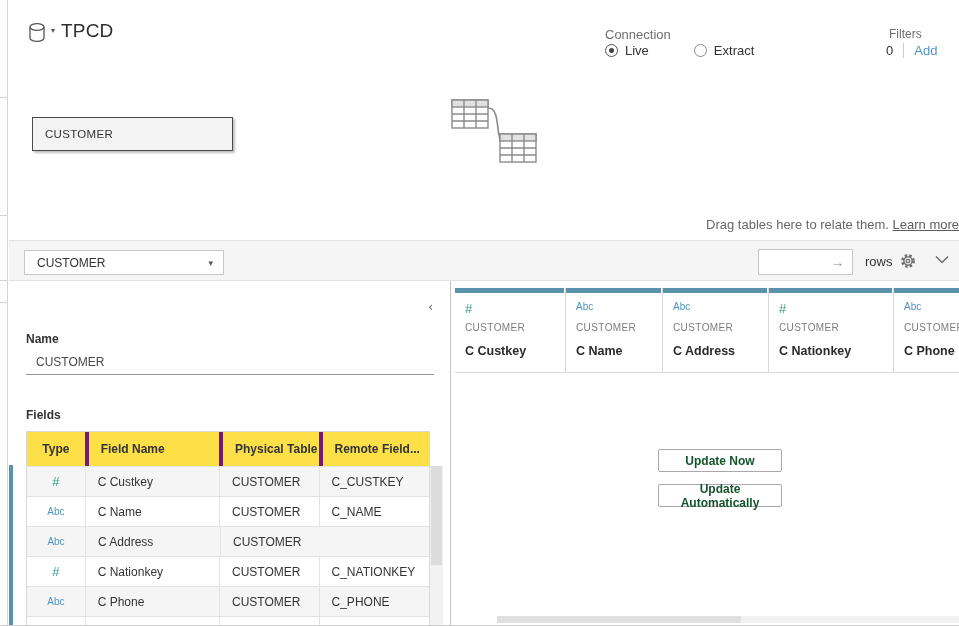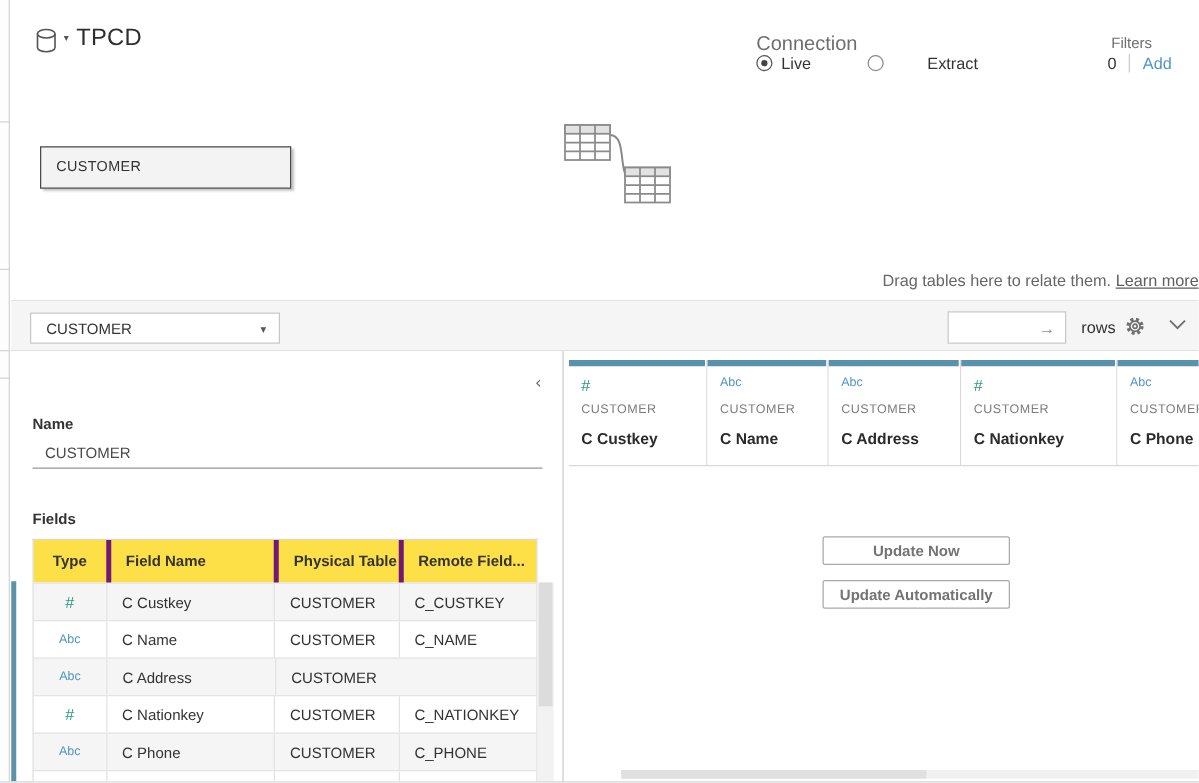--- a/index.html
+++ b/index.html
@@ -21,27 +21,27 @@
   .left-strip {
     position: absolute; left: 0; top: 0; width: 8px; height: 626px;
     background: #fdfdfd; border-right: 1px solid #d4d4d4;
   }
   .left-strip .tick { position: absolute; left: 0; width: 8px; height: 1px; background: #d4d4d4; }
   
   .header { position: absolute; left: 9px; top: 0; right: 0; height: 86px; background: #fff; }
   .ds-icon { position: absolute; left: 19px; top: 22px; width: 20px; height: 22px; }
   .ds-caret { position: absolute; left: 42px; top: 26px; font-size: 8px; color: #555; }
   .ds-title { position: absolute; left: 52px; top: 20px; font-size: 19px; color: #2e2e2e; letter-spacing: .2px; }
-  .conn-label { position: absolute; left: 596px; top: 27px; font-size: 16px; color: #6e6e6e; }
+  .conn-label { position: absolute; left: 596px; top: 27px; font-size: 13px; color: #6e6e6e; }
   .radio-row { position: absolute; left: 596px; top: 43px; display: flex; align-items: center; }
   .radio { width: 13px; height: 13px; border: 1px solid #8a8a8a; border-radius: 50%; background: #fff; position: relative; }
   .radio.sel { border-color: #555; }
   .radio.sel::after { content:""; position:absolute; left:3px; top:3px; width:5px; height:5px; border-radius:50%; background:#444; }
   .radio-label { font-size: 13px; color: #333; margin-left: 7px; }
-  .radio-extract { margin-left: 45px; display:flex; align-items:center;gap:28px; }
+  .radio-extract { margin-left: 45px; display:flex; align-items:center; }
   .filters-label { position: absolute; left: 880px; top: 27px; font-size: 12px; color: #6e6e6e; }
   .filters-row { position: absolute; left: 877px; top: 43px; display: flex; align-items: center; font-size: 13px; }
   .filters-count { color: #333; }
   .filters-sep { width: 1px; height: 15px; background: #ccc; margin: 0 10px; }
   .filters-add { color: #4f94c4; cursor: pointer; }
   
   .canvas { position: absolute; left: 9px; top: 86px; right: 0; height: 155px; background: #fff; border-bottom: 1px solid #e2e2e2; }
   .table-node {
     position: absolute; left: 23px; top: 31px; width: 201px; height: 34px;
     background: #f3f3f3; border: 1px solid #4a4a4a;
@@ -103,25 +103,26 @@
   [data-type="string"] { color: #4f94c4; font-size: 10px; }
   
   .grid { position: absolute; left: 442px; top: 0; right: 0; bottom: 0; background: #fff; }
   .grid-headers { position: absolute; left: 4px; top: 7px; right: 0; height: 85px; display: flex; border-bottom: 1px solid #d9d9d9; overflow: hidden; }
   .gcol { position: relative; border-right: 1px solid #d9d9d9; flex: none; cursor: pointer; background: #fff; }
   .gcol .cap { position: absolute; left: 0; top: 0; right: 1px; height: 5px; background: #5a92ab; }
   .gcol .gtype { position: absolute; left: 10px; top: 13px; }
   .gcol .gtable { position: absolute; left: 10px; top: 34px; font-size: 10px; color: #7d7d7d; letter-spacing: .4px; white-space: nowrap; }
   .gcol .gfield { position: absolute; left: 10px; top: 56px; font-size: 12.5px; font-weight: bold; color: #2b2b2b; white-space: nowrap; }
   .update-btn {
-    position: absolute; left: 207px; width: 150px; height: 23px;
+    position: absolute; left: 207px; width: 124px; height: 23px;
     background: #fff; border: 1px solid #a9a9a9; border-radius: 2px;
     display: flex; align-items: center; justify-content: center;
-    font-size: 12px; font-weight: bold; color: #737373; cursor: pointer;
+    font-size: 12px; font-weight: bold; color: #14532d; cursor: pointer;
     font-family: "Liberation Sans", sans-serif;
+    margin-top: 20px;
   }
   .btn-now { top: 148px; }
   .btn-auto { top: 183px; }
   .grid-hscroll { position: absolute; left: 46px; right: 0; bottom: 2px; height: 7px; background: #f1f1f1; }
   .grid-hthumb { position: absolute; left: 0; top: 0; width: 244px; height: 7px; background: #e0e0e0; }
   svg { display: block; }
 </style>
 </head>
 <body>
 

